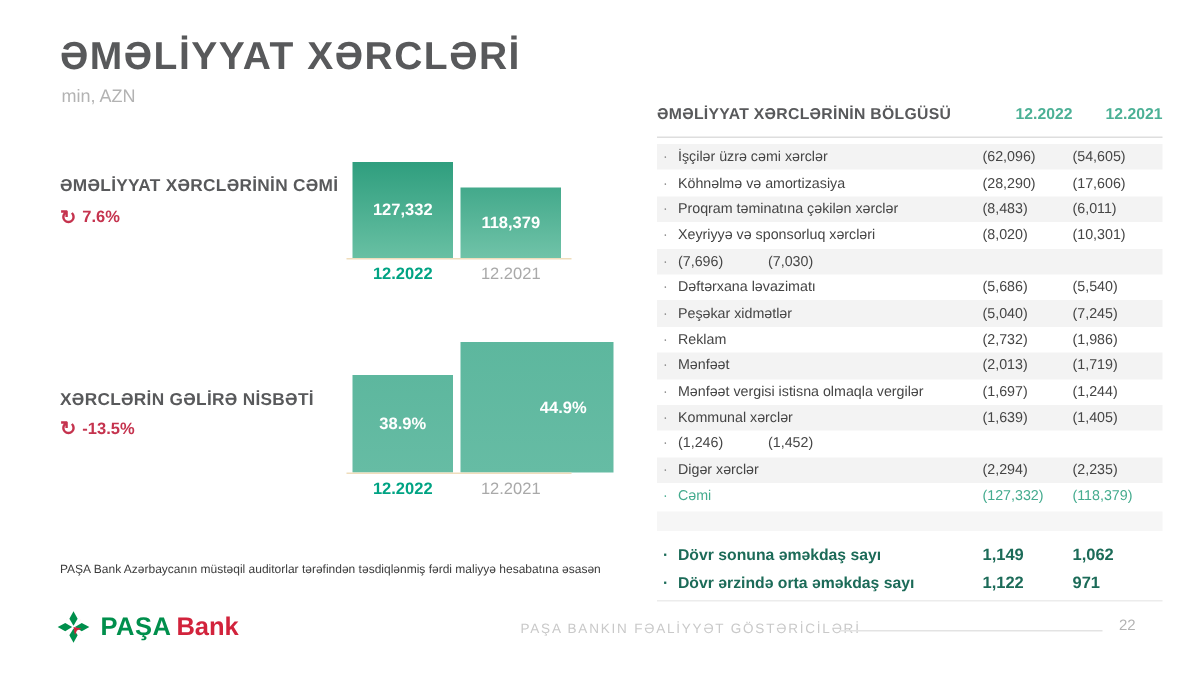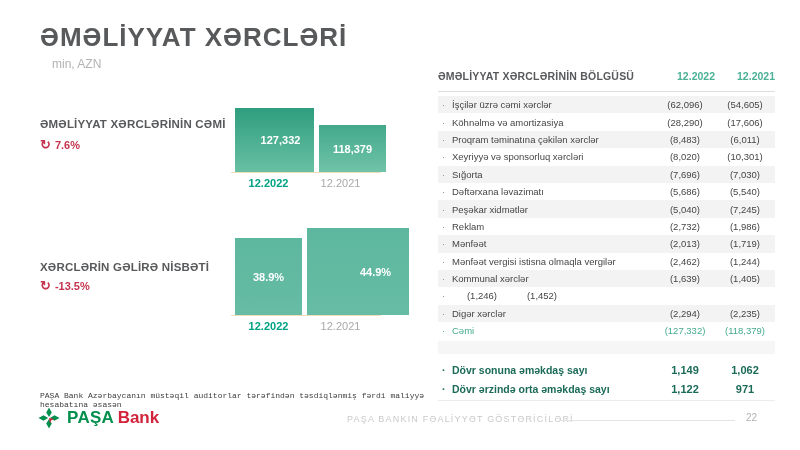--- a/index.html
+++ b/index.html
@@ -3,21 +3,21 @@
 <meta charset="utf-8">
 <style>
   html,body { margin:0; padding:0; background:#ffffff; }
   .slide {
     position:relative; width:800px; height:450px; background:#ffffff;
     font-family:"Liberation Sans", sans-serif; overflow:hidden;border-radius:28px;
   }
   
   .page-title { position:absolute; left:40px; top:22px; font-size:26px; font-weight:700;
     color:#58595b; letter-spacing:1px; white-space:nowrap; }
-  .page-subtitle { position:absolute; left:52px; top:57px; font-size:12px; color:#b3b3b3; }
+  .page-subtitle { position:absolute; left:41px; top:57px; font-size:12px; color:#b3b3b3; }
 
   
   .chart-label { position:absolute; left:40px; font-size:11.5px; font-weight:700;
     color:#58595b; letter-spacing:0.2px; white-space:nowrap; }
   #c1-label { top:118px; } #c2-label { top:261px; }
   .change { position:absolute; left:40px; display:flex; align-items:center; gap:4px;
     color:#c5334e; font-size:11px; font-weight:700; }
   #c1-change { top:138px; } #c2-change { top:279px; }
   .change-icon { font-size:13px; line-height:1; }
 
@@ -31,34 +31,34 @@
   .flat-a { background:linear-gradient(180deg,#5db79e,#66bca4); }
   .flat-b { background:linear-gradient(180deg,#5db79e,#66bca4);padding-left:35px; }
   .baseline { position:absolute; left:231px; width:150px; height:1px; background:#f0ddbc; }
   #c1-base { top:172px; } #c2-base { top:315px; }
   .bar-labels { position:absolute; left:235px; display:flex; gap:5px; font-size:11px; }
   #c1-xlabels { top:177px; } #c2-xlabels { top:320px; }
   .bl { width:67px; text-align:center; }
   .bl.active { color:#00a383; font-weight:700; }
   .bl.inactive { color:#a9a9a9; }
 
-  .footnote { position:absolute; left:40px; top:391px; width:430px; font-size:8px; color:#3c3c3c;font-family:Liberation Mono, monospace; }
+  .footnote { position:absolute; left:40px; top:375px; width:430px; font-size:8px; color:#3c3c3c; }
 
   
   .xtable { position:absolute; left:438px; top:70px; width:337px; }
   .thead { display:flex; align-items:flex-start; padding-bottom:9px; border-bottom:1px solid #dedede; }
   .thead .ttitle { flex:1; font-size:10.5px; font-weight:700; color:#58595b;
     letter-spacing:0.2px; white-space:nowrap; }
   .thead .tcol { width:60px; text-align:right; font-size:10.5px; color:#4bb095; font-weight:600; }
   .tbody { margin-top:4px; }
   .trow { display:flex; align-items:center; height:17.4px; font-size:9.5px; color:#454545; padding-left:4px; }
   .tbody .trow:nth-child(odd) { background:#f3f3f3; }
   .bullet { width:10px; color:#8a8a8a; flex:0 0 auto; }
   .tlabel { flex:1; white-space:nowrap; overflow:hidden; }
-  .tval { width:60px; text-align:center; flex:0 0 auto; }
+  .tval { width:60px; text-align:left; flex:0 0 auto; }
   .trow.total { color:#44ab8e; }
   .trow.total .bullet { color:#44ab8e; }
   .spacer-band { height:13px; background:#f6f6f6; margin-top:2px; }
   .summary { margin-top:6px; border-bottom:1px solid #ececec; padding-bottom:2px; }
   .srow { display:flex; align-items:center; height:19px; font-size:10.5px; font-weight:700;
     color:#1c6b58; padding-left:4px; }
   .srow .bullet { color:#1c6b58; }
   .srow .tval { font-size:11px; }
 
   
@@ -77,40 +77,40 @@
 
   <div class="page-title">ƏMƏLİYYAT XƏRCLƏRİ</div>
   <div class="page-subtitle">min, AZN</div>
 
   <div class="chart-label" id="c1-label">ƏMƏLİYYAT XƏRCLƏRİNİN CƏMİ</div>
   <div class="change" id="c1-change">
     <span class="change-icon">↻</span>
     <span>7.6%</span>
   </div>
   <div class="bars" id="c1-bars">
-    <div class="bar grad-a" style="height: 64px; padding-left: 12px;">
+    <div class="bar grad-a" style="height: 64px;">
       <span>127,332</span>
     </div>
     <div class="bar grad-b" style="height: 47px;">
       <span>118,379</span>
     </div>
   </div>
   <div class="baseline" id="c1-base"></div>
   <div class="bar-labels" id="c1-xlabels">
     <span class="bl active">12.2022</span>
     <span class="bl inactive">12.2021</span>
   </div>
 
   <div class="chart-label" id="c2-label">XƏRCLƏRİN GƏLİRƏ NİSBƏTİ</div>
   <div class="change" id="c2-change">
     <span class="change-icon">↻</span>
     <span>-13.5%</span>
   </div>
   <div class="bars" id="c2-bars">
-    <div class="bar flat-a" style="height: 77px;">
+    <div class="bar flat-a" style="height: 65px;">
       <span>38.9%</span>
     </div>
     <div class="bar flat-b" style="height: 87px;">
       <span>44.9%</span>
     </div>
   </div>
   <div class="baseline" id="c2-base"></div>
   <div class="bar-labels" id="c2-xlabels">
     <span class="bl active">12.2022</span>
     <span class="bl inactive">12.2021</span>
@@ -144,21 +144,20 @@
         <span class="tval">(6,011)</span>
       </div>
       <div class="trow">
         <span class="bullet">·</span>
         <span class="tlabel">Xeyriyyə və sponsorluq xərcləri</span>
         <span class="tval">(8,020)</span>
         <span class="tval">(10,301)</span>
       </div>
       <div class="trow">
         <span class="bullet">·</span>
-        <span class="tlabel">Sığorta</span>
         <span class="tval">(7,696)</span>
         <span class="tval">(7,030)</span>
       </div>
       <div class="trow">
         <span class="bullet">·</span>
         <span class="tlabel">Dəftərxana ləvazimatı</span>
         <span class="tval">(5,686)</span>
         <span class="tval">(5,540)</span>
       </div>
       <div class="trow">
@@ -175,21 +174,21 @@
       </div>
       <div class="trow">
         <span class="bullet">·</span>
         <span class="tlabel">Mənfəət</span>
         <span class="tval">(2,013)</span>
         <span class="tval">(1,719)</span>
       </div>
       <div class="trow">
         <span class="bullet">·</span>
         <span class="tlabel">Mənfəət vergisi istisna olmaqla vergilər</span>
-        <span class="tval">(2,462)</span>
+        <span class="tval">(1,697)</span>
         <span class="tval">(1,244)</span>
       </div>
       <div class="trow">
         <span class="bullet">·</span>
         <span class="tlabel">Kommunal xərclər</span>
         <span class="tval">(1,639)</span>
         <span class="tval">(1,405)</span>
       </div>
       <div class="trow">
         <span class="bullet">·</span>

